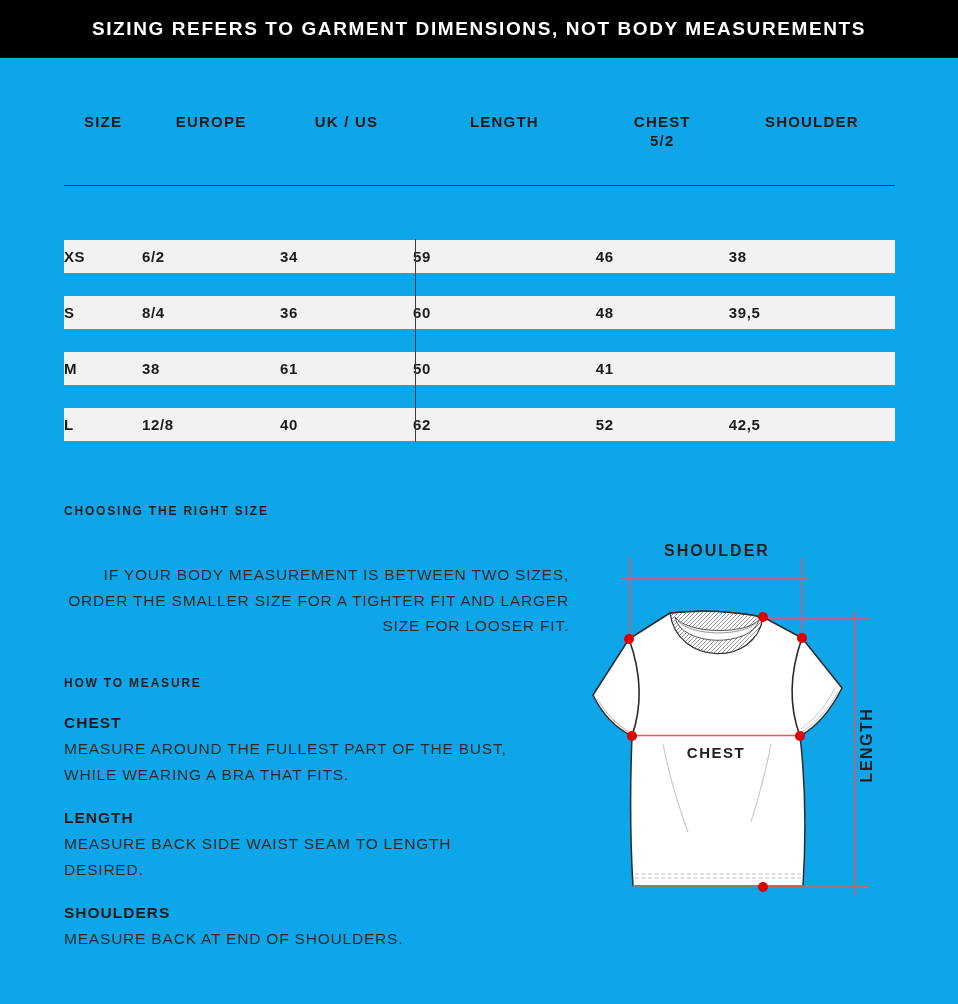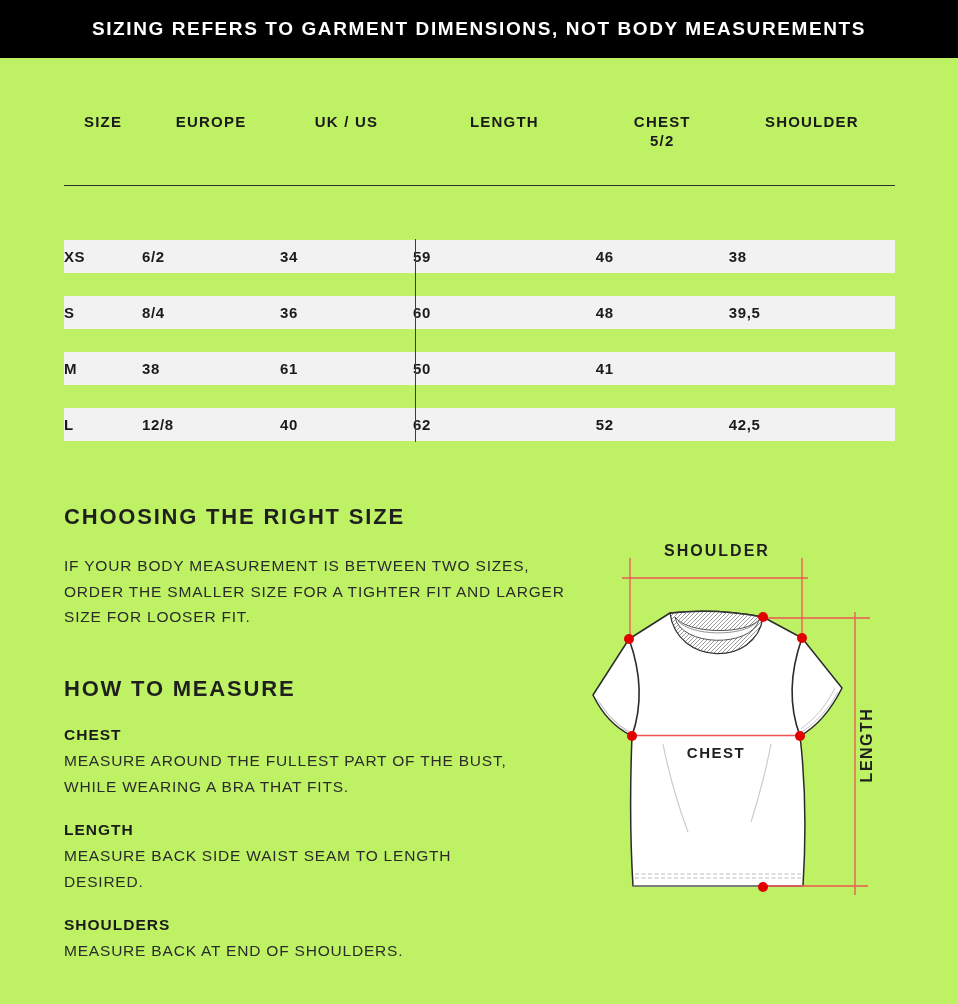--- a/index.html
+++ b/index.html
@@ -1,39 +1,39 @@
 <!DOCTYPE html>
 <html><head>
 <meta charset="utf-8">
 <style>
   html,body{margin:0;padding:0;background:#ffffff;}
-  .page{position:relative;width:958px;height:1004px;background:#bef264;overflow:hidden;
+  .page{position:relative;width:958px;height:1004px;background:#0ea5e9;overflow:hidden;
         font-family:"Liberation Sans",sans-serif;color:#1a1a1a;}
 
   
   .banner{position:absolute;top:0;left:0;width:958px;height:58px;background:#000000;
           display:flex;align-items:center;justify-content:center;}
   .banner span{color:#ffffff;font-size:19px;font-weight:700;letter-spacing:1.6px;white-space:nowrap;}
 
   
   .grid6{display:grid;grid-template-columns:9.4% 16.6% 16% 22% 16% 20%;}
   .thead{position:absolute;top:112px;left:64px;width:831px;}
   .th{text-align:center;font-size:15px;font-weight:700;letter-spacing:1.2px;line-height:19px;}
   .th .sub{display:block;}
   .hrule{position:absolute;top:185px;left:64px;width:831px;height:1px;background:#2f2f2f;}
   .tbody{position:absolute;top:240px;left:64px;width:831px;}
   .trow{height:33px;background:#f2f2f2;margin-bottom:23px;}
   .td{text-align:left;font-size:15px;font-weight:600;line-height:33px;letter-spacing:0.6px;}
   .col-divider{position:absolute;top:239px;left:415px;width:1px;height:203px;background:#3c3c3c;}
 
   
-  .sec-heading{margin:0;font-size:22px;font-weight:700;letter-spacing:1.8px;color:#1f1f1f;}
+  .sec-heading{margin:0;font-size:12px;font-weight:700;letter-spacing:1.8px;color:#1f1f1f;}
   .body-text{margin:0;font-size:15.5px;letter-spacing:0.8px;line-height:25.5px;color:#2b2b2b;}
   .choosing{position:absolute;top:504px;left:64px;width:505px;}
-  .choosing .body-text{margin-top:23px;}
+  .choosing .body-text{margin-top:44px;text-align:right;}
   .how{position:absolute;top:676px;left:64px;width:468px;}
   .measure-item{margin-top:22px;}
   .measure-item .m-label{display:block;font-size:15.5px;font-weight:700;letter-spacing:1px;margin-bottom:4px;}
   .how .sec-heading{margin-bottom:24px;}
 
   
   .diagram{position:absolute;top:532px;left:575px;}
   .dim-label{font-family:"Liberation Sans",sans-serif;font-weight:700;fill:#1f1f1f;}
 </style>
 </head>

